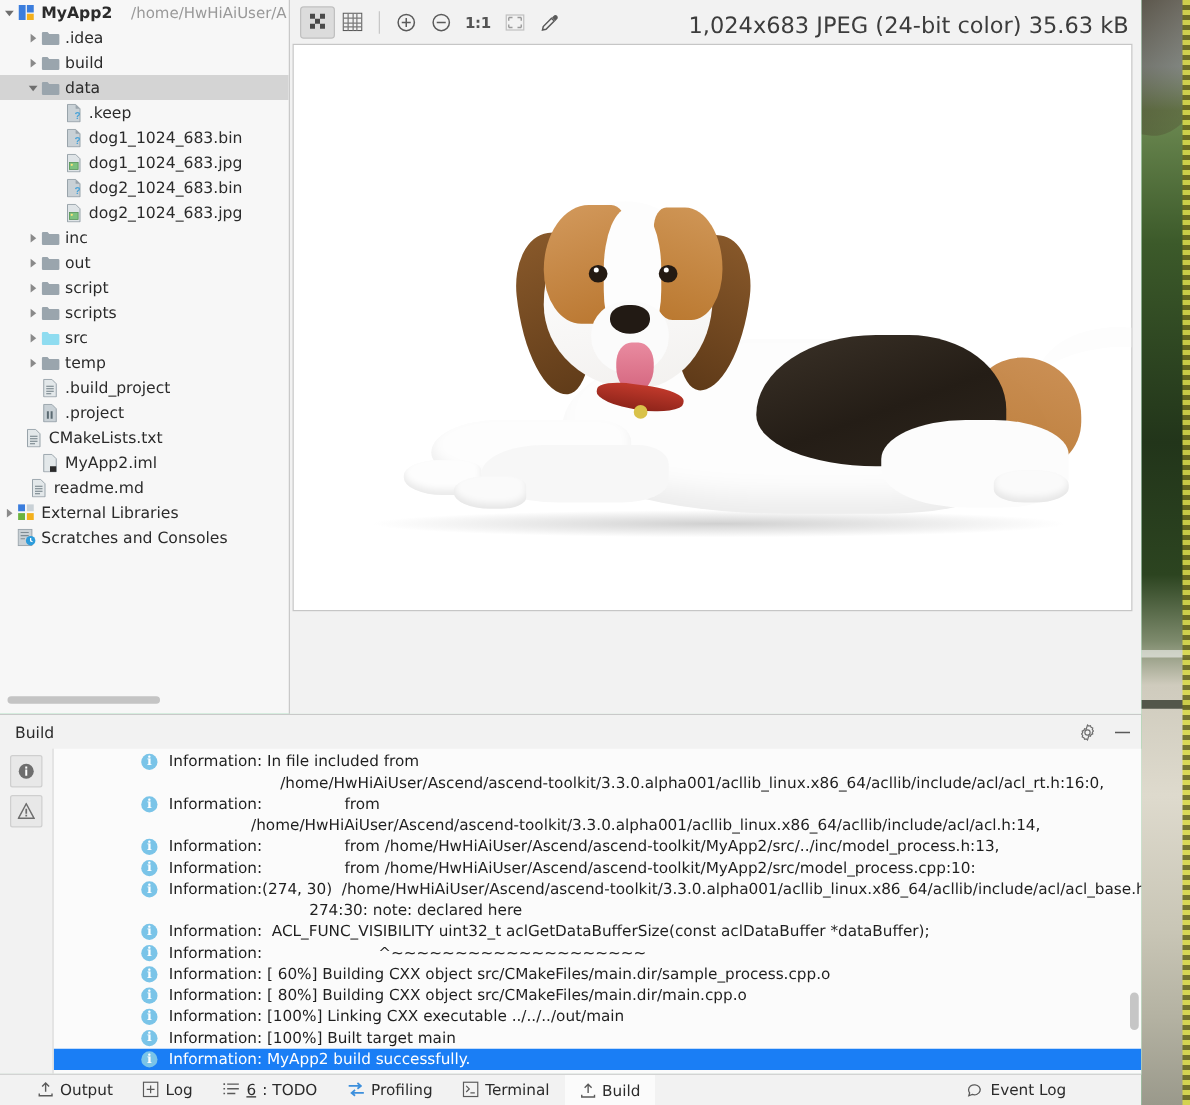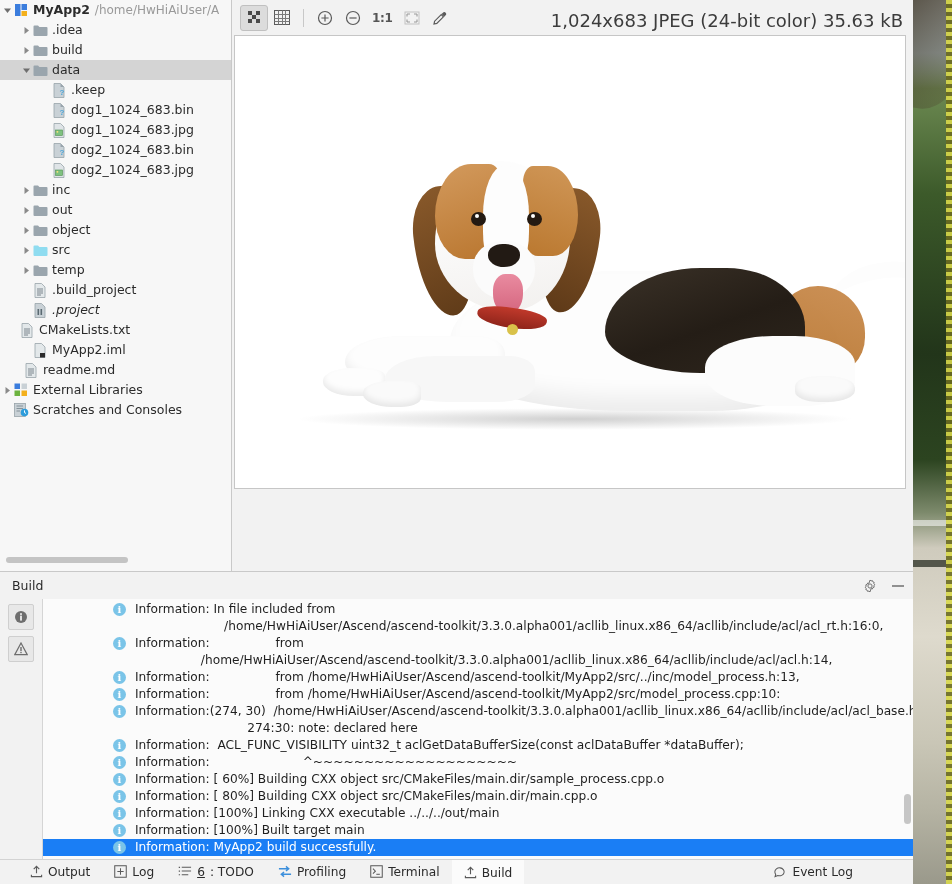--- a/index.html
+++ b/index.html
@@ -53,21 +53,21 @@
     white-space:nowrap;font-size:12.5px;padding-left:2px;cursor:default;
   }
   .tree-row.selected{background:#d4d4d4;}
   .arrow{
     width:11px;height:20px;flex:0 0 11px;display:flex;align-items:center;justify-content:center;
   }
   .arrow svg{display:block;}
   .ico{width:16px;height:20px;flex:0 0 16px;display:flex;align-items:center;justify-content:center;margin-right:4px;}
   .lbl{color:#2b2b2b;}
   .lbl.bold{font-weight:bold;}
-  .path-dim{color:#999;margin-left:5px;font-size:12px;}
+  .path-dim{color:#999;margin-left:15px;font-size:12px;}
   
   #proj-hscroll{
     position:absolute;left:6px;bottom:4px;width:122px;height:6px;
     background:#c4c4c4;border-radius:3px;
   }
   #proj-hscroll-track{
     position:absolute;left:0;bottom:4px;width:231px;height:6px;
   }
   
   #viewer{flex:1 1 auto;background:#f2f2f2;position:relative;display:flex;flex-direction:column;}
@@ -417,21 +417,34 @@
             <span class="arrow">
               <svg width="9" height="9" viewBox="0 0 9 9">
                 <path d="M2.5 1 L7 4.5 L2.5 8 Z" fill="#8a8a8a"></path>
               </svg>
             </span>
             <span class="ico">
               <svg width="15" height="13" viewBox="0 0 15 13">
                 <path d="M0.5 2.5 a1 1 0 0 1 1-1 H5 l1.4 1.6 H13.5 a1 1 0 0 1 1 1 V11 a1 1 0 0 1-1 1 H1.5 a1 1 0 0 1-1-1 Z" fill="#9aa5ad"></path>
               </svg>
             </span>
-            <span class="lbl">object</span>
+            <span class="lbl">script</span>
+          </div>
+          <div class="tree-row" style="padding-left: 21px;">
+            <span class="arrow">
+              <svg width="9" height="9" viewBox="0 0 9 9">
+                <path d="M2.5 1 L7 4.5 L2.5 8 Z" fill="#8a8a8a"></path>
+              </svg>
+            </span>
+            <span class="ico">
+              <svg width="15" height="13" viewBox="0 0 15 13">
+                <path d="M0.5 2.5 a1 1 0 0 1 1-1 H5 l1.4 1.6 H13.5 a1 1 0 0 1 1 1 V11 a1 1 0 0 1-1 1 H1.5 a1 1 0 0 1-1-1 Z" fill="#9aa5ad"></path>
+              </svg>
+            </span>
+            <span class="lbl">scripts</span>
           </div>
           <div class="tree-row" style="padding-left: 21px;">
             <span class="arrow">
               <svg width="9" height="9" viewBox="0 0 9 9">
                 <path d="M2.5 1 L7 4.5 L2.5 8 Z" fill="#8a8a8a"></path>
               </svg>
             </span>
             <span class="ico">
               <svg width="15" height="13" viewBox="0 0 15 13">
                 <path d="M0.5 2.5 a1 1 0 0 1 1-1 H5 l1.4 1.6 H13.5 a1 1 0 0 1 1 1 V11 a1 1 0 0 1-1 1 H1.5 a1 1 0 0 1-1-1 Z" fill="#8fdcf0"></path>
@@ -455,21 +468,21 @@
           <div class="tree-row" style="padding-left: 21px;">
             <span class="arrow"></span>
             <span class="ico">
               <svg width="14" height="15" viewBox="0 0 14 15">
                 <path d="M2 0.5 H8.5 L12 4 V14.5 H2 Z" fill="#e3e8ea" stroke="#98a3aa" stroke-width="0.8"></path>
                 <path d="M4 6 H10 M4 8 H10 M4 10 H10 M4 12 H8" stroke="#6f7c84" stroke-width="0.9"></path>
               </svg>
             </span>
             <span class="lbl">.build_project</span>
           </div>
-          <div class="tree-row" style="padding-left: 21px; font-style: italic;">
+          <div class="tree-row" style="padding-left: 21px;">
             <span class="arrow"></span>
             <span class="ico">
               <svg width="14" height="15" viewBox="0 0 14 15">
                 <path d="M2 0.5 H8.5 L12 4 V14.5 H2 Z" fill="#c9d1d6" stroke="#98a3aa" stroke-width="0.8"></path>
                 <rect x="4.5" y="6" width="1.6" height="6" fill="#5b6a72"></rect>
                 <rect x="7.5" y="6" width="1.6" height="6" fill="#5b6a72"></rect>
               </svg>
             </span>
             <span class="lbl">.project</span>
           </div>

